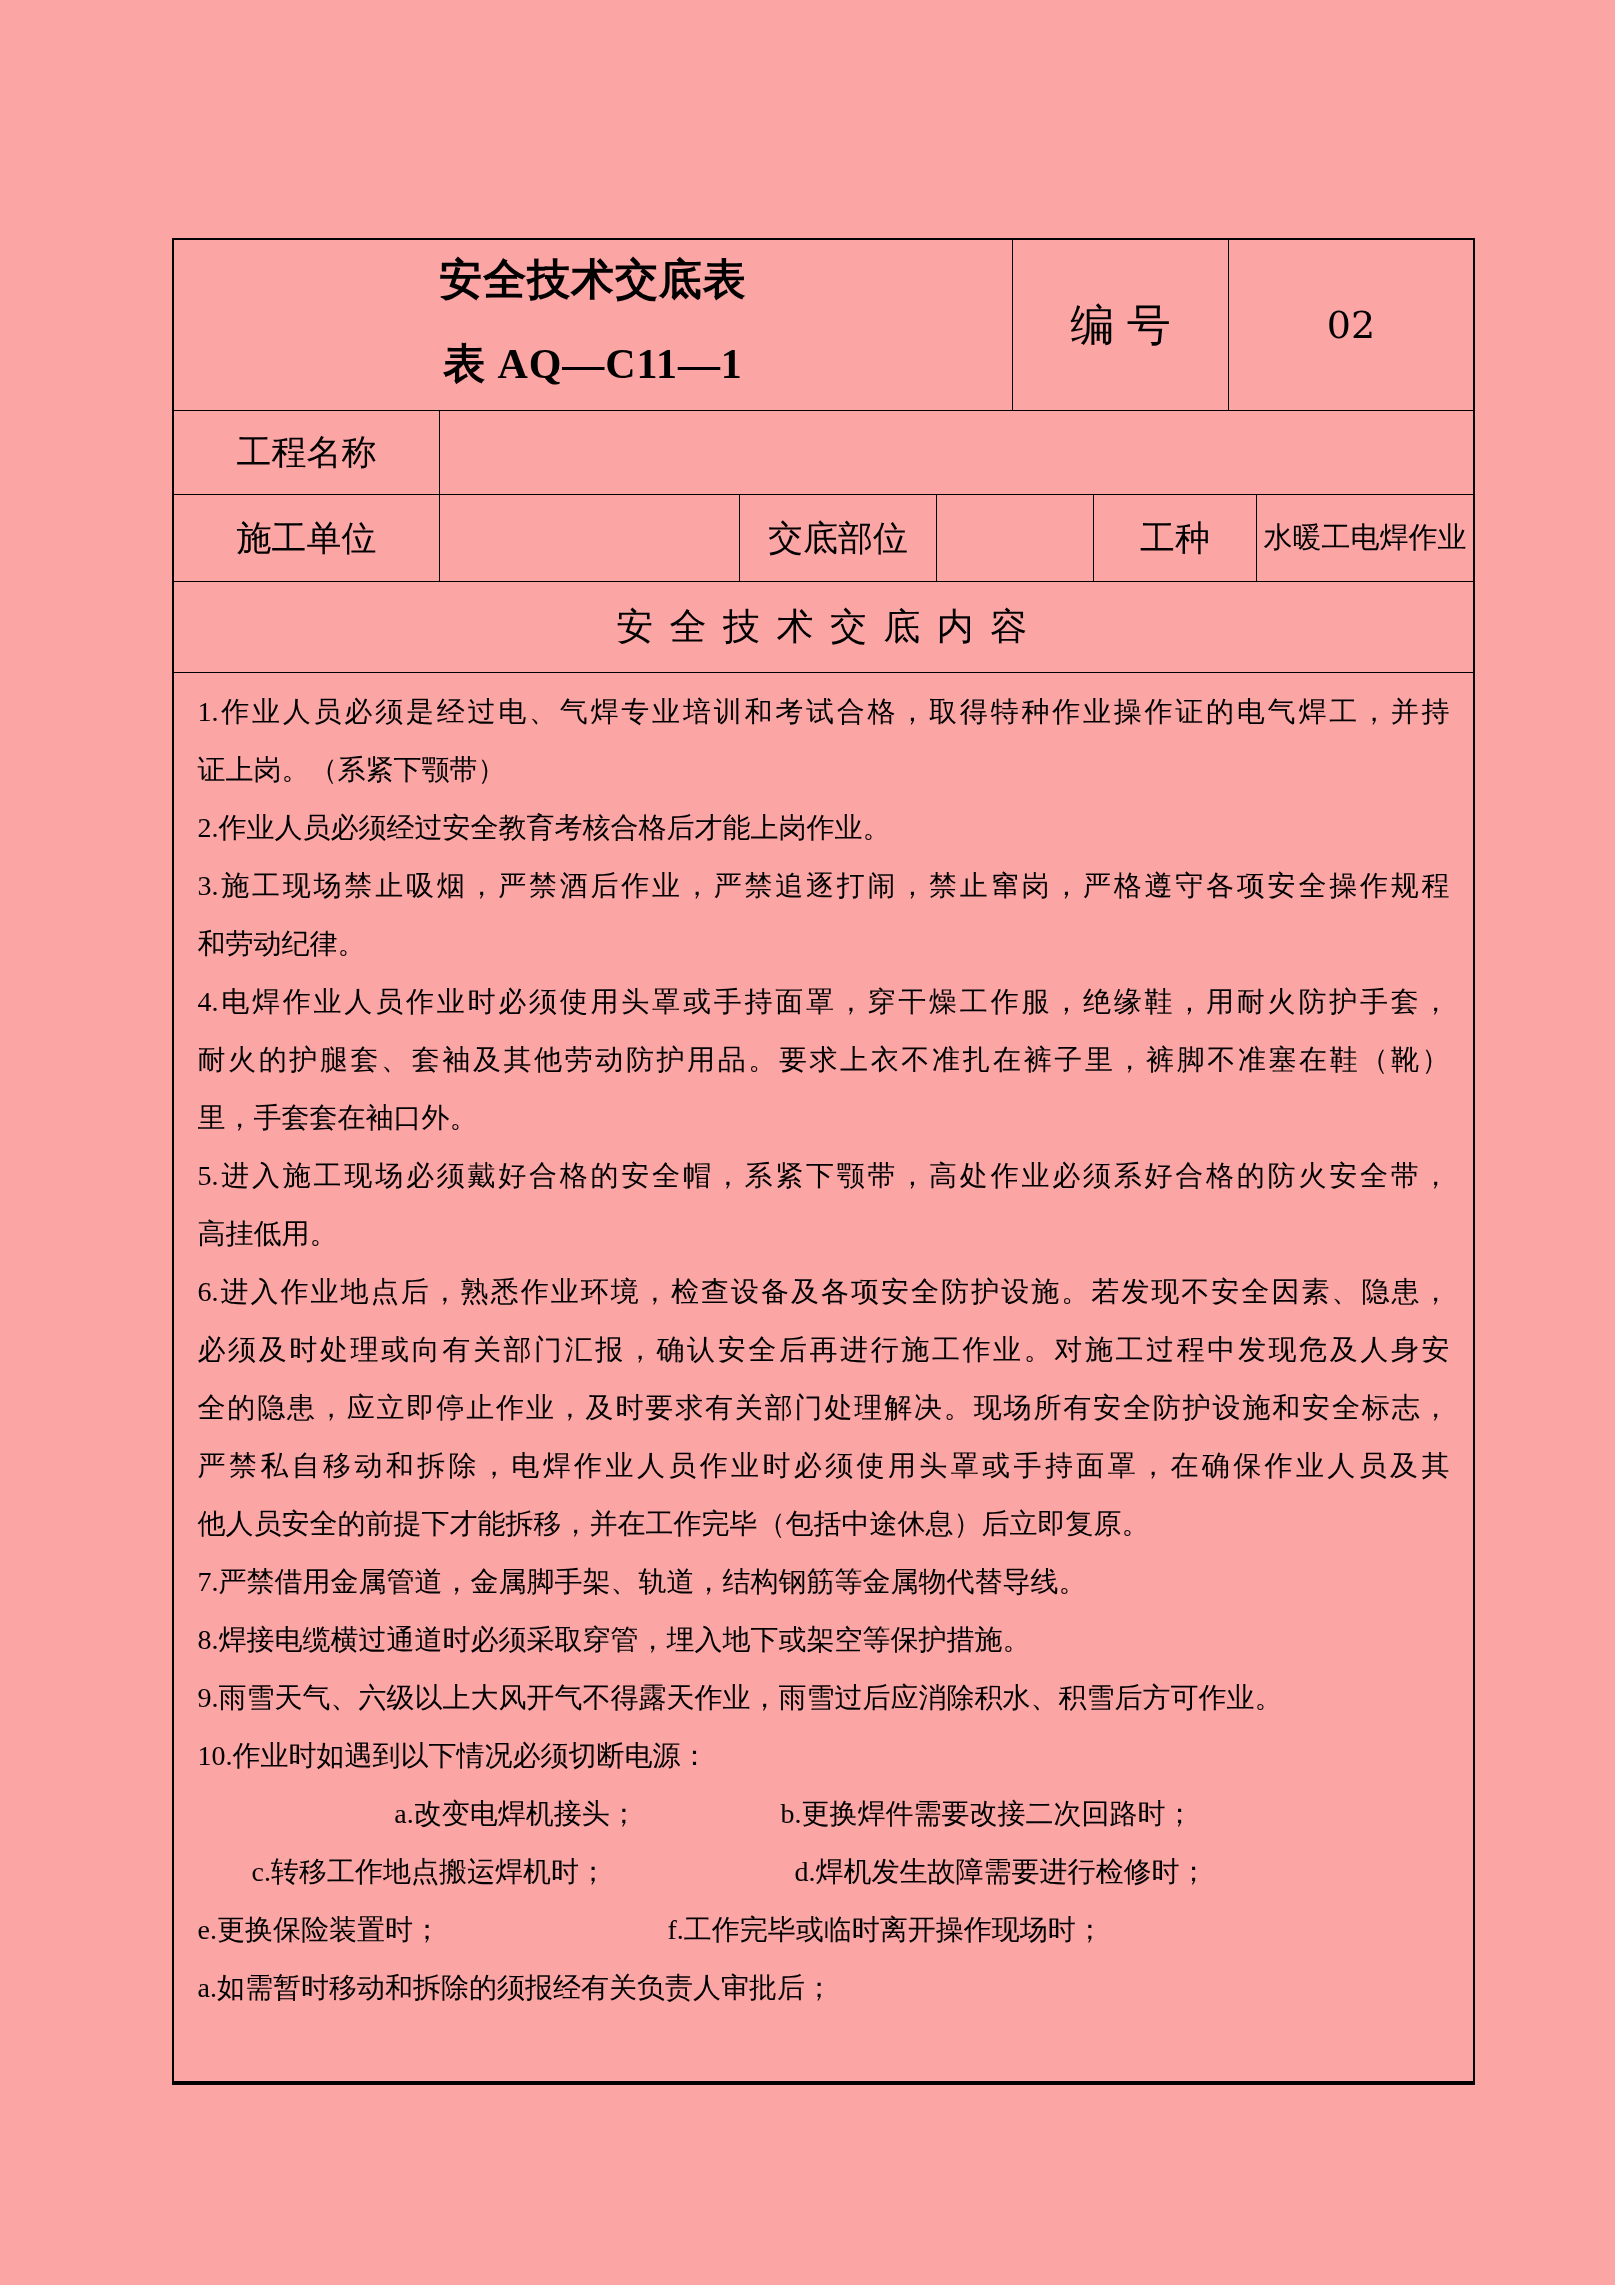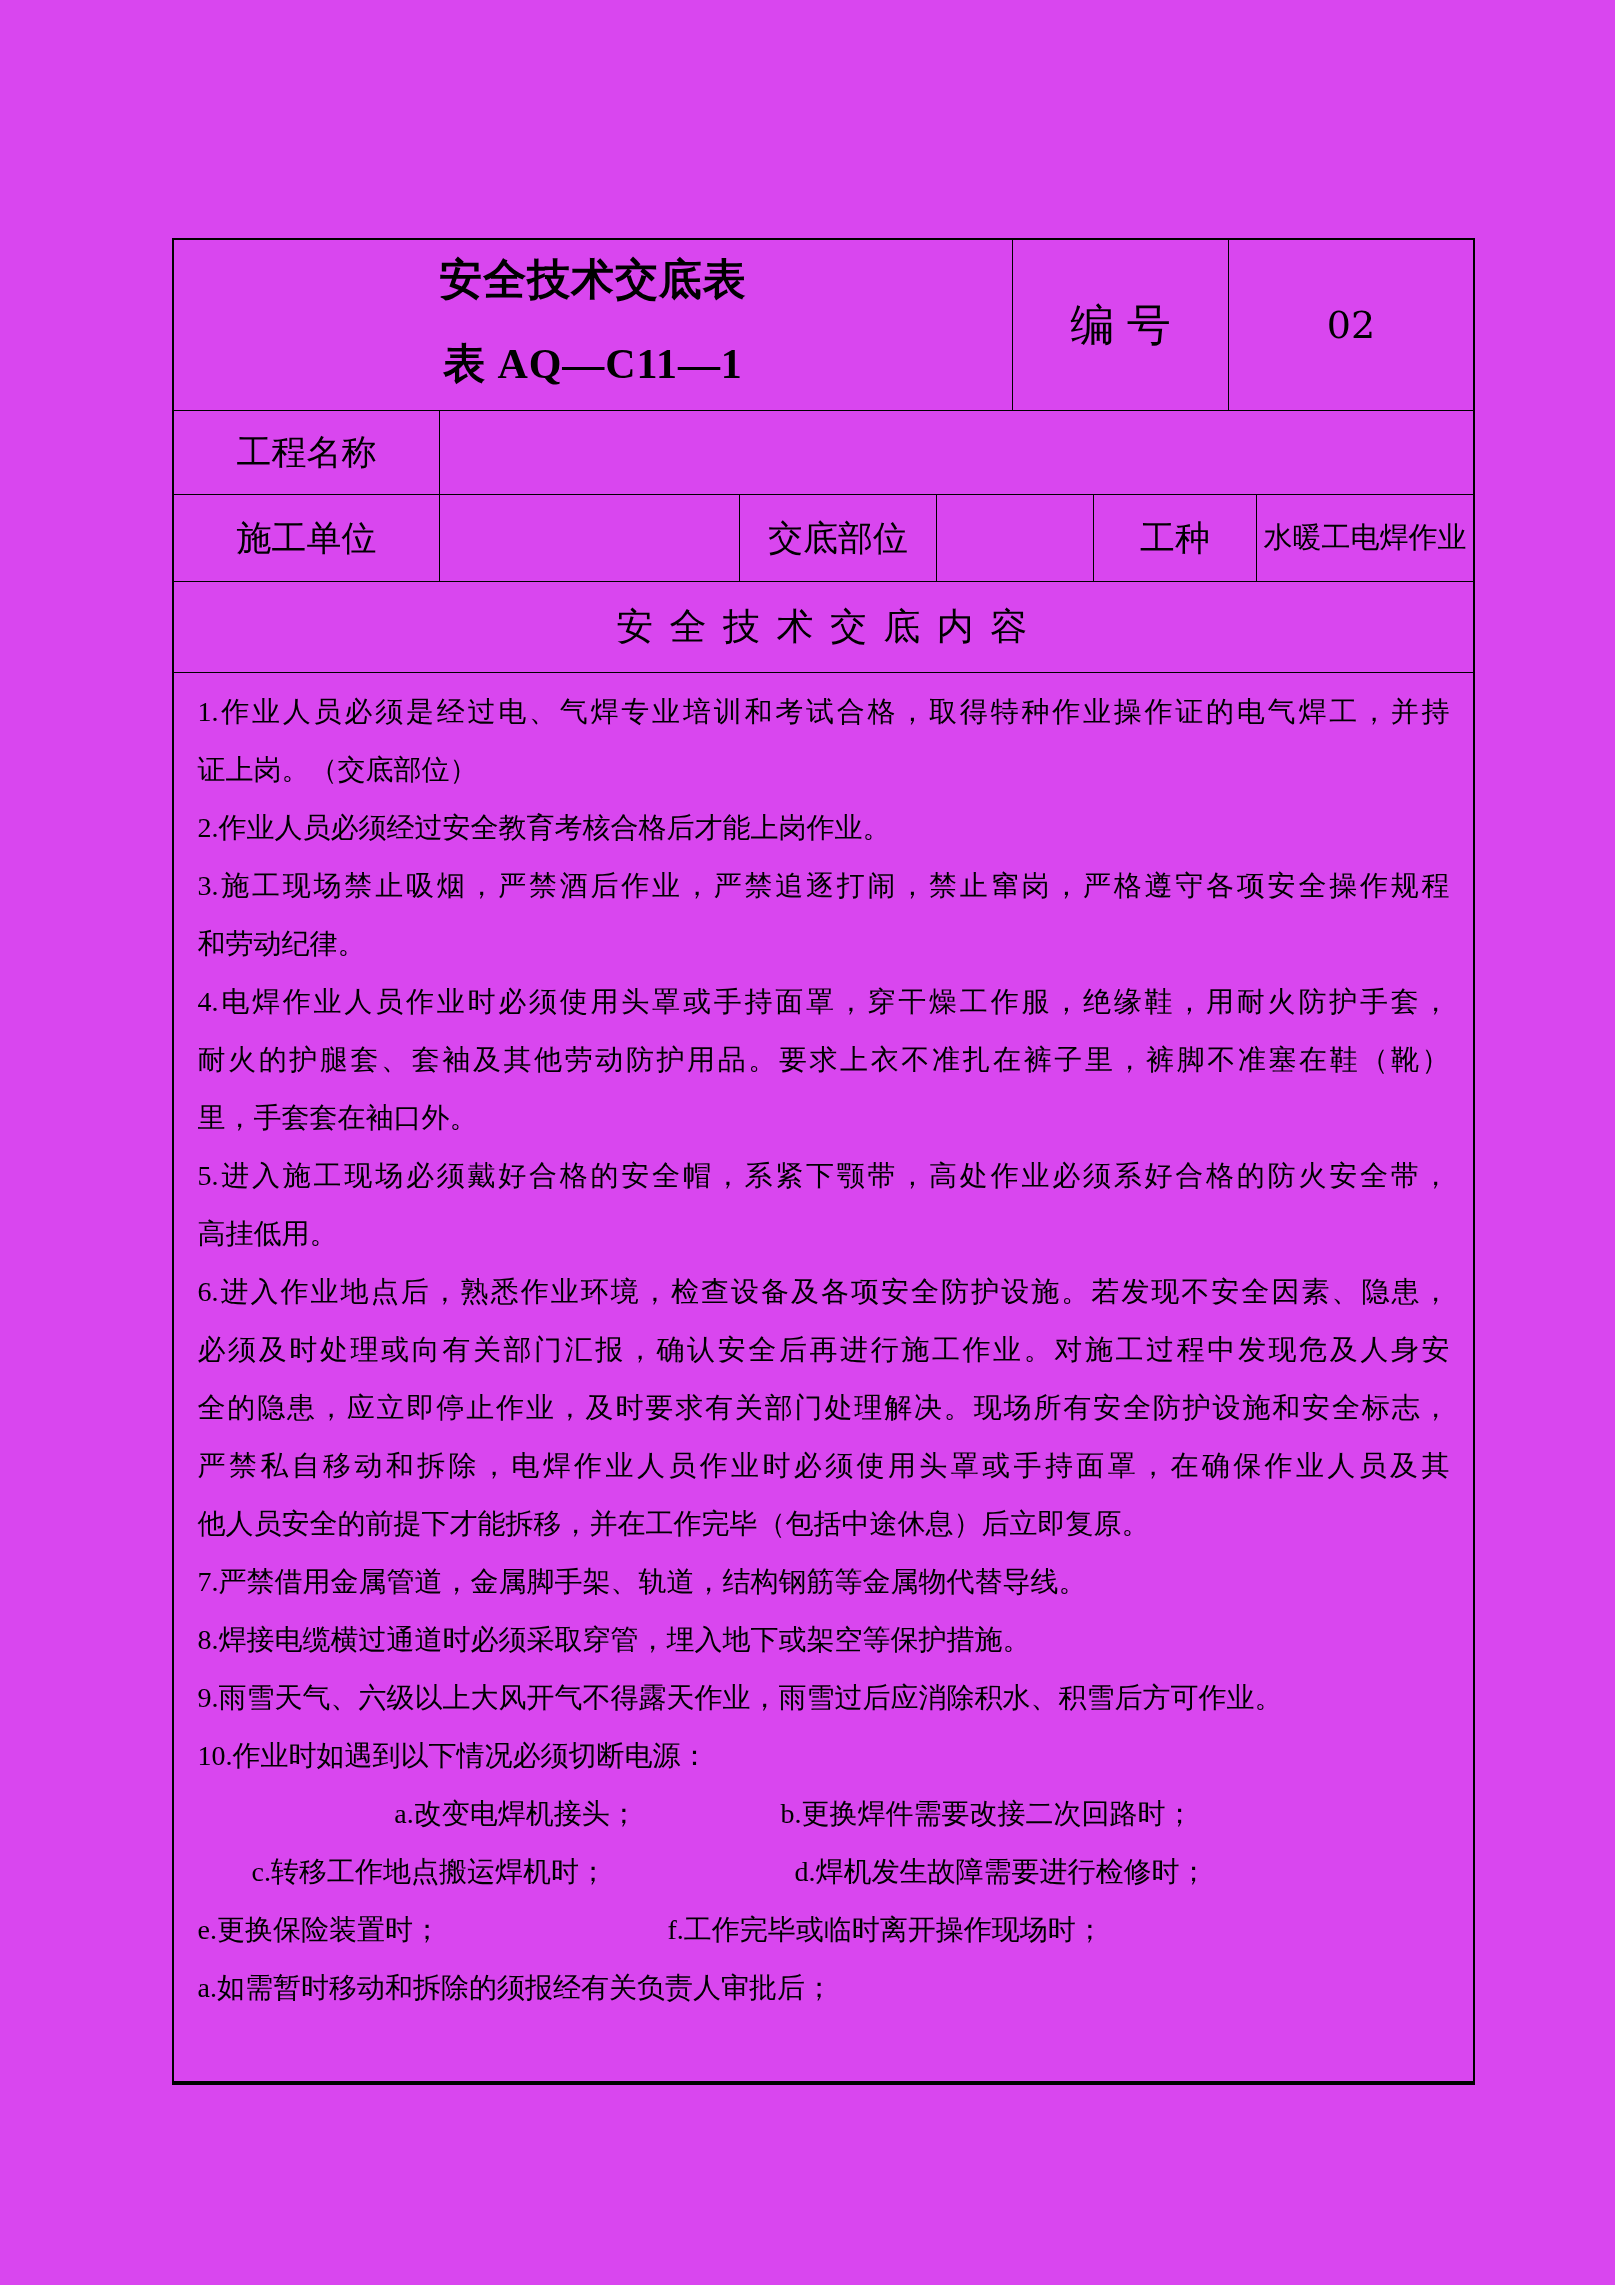--- a/index.html
+++ b/index.html
@@ -1,19 +1,19 @@
 <!DOCTYPE html>
 <html style="font-size:14.5px"><head>
 <meta charset="utf-8">
 <style>
   html,body{margin:0;padding:0;background:#888;}
   .page{
     position:relative;
     width:1616px;height:2285px;
-    background:#d946ef;
+    background:#fca5a5;
     font-family:"Liberation Serif","DejaVu Serif",serif;
     color:#000;
     overflow:hidden;
   }
   .tbl{
     position:absolute;
     left:172px;top:238px;
     width:1303px;height:1847px;
     border:2.7px solid #000;
     border-bottom-width:4.5px;
@@ -86,21 +86,21 @@
       <div class="cell c-wt-val">水暖工电焊作业</div>
     </div>
 
     <div class="row r4">
       <div class="cell c-section">安 全 技 术 交 底 内 容</div>
     </div>
 
     <div class="row">
       <div class="cell c-body">
           <div class="bline j">1.作业人员必须是经过电、气焊专业培训和考试合格，取得特种作业操作证的电气焊工，并持</div>
-          <div class="bline">证上岗。（交底部位）</div>
+          <div class="bline">证上岗。（系紧下颚带）</div>
           <div class="bline">2.作业人员必须经过安全教育考核合格后才能上岗作业。</div>
           <div class="bline j">3.施工现场禁止吸烟，严禁酒后作业，严禁追逐打闹，禁止窜岗，严格遵守各项安全操作规程</div>
           <div class="bline">和劳动纪律。</div>
           <div class="bline j">4.电焊作业人员作业时必须使用头罩或手持面罩，穿干燥工作服，绝缘鞋，用耐火防护手套，</div>
           <div class="bline j">耐火的护腿套、套袖及其他劳动防护用品。要求上衣不准扎在裤子里，裤脚不准塞在鞋（靴）</div>
           <div class="bline">里，手套套在袖口外。</div>
           <div class="bline j">5.进入施工现场必须戴好合格的安全帽，系紧下颚带，高处作业必须系好合格的防火安全带，</div>
           <div class="bline">高挂低用。</div>
           <div class="bline j">6.进入作业地点后，熟悉作业环境，检查设备及各项安全防护设施。若发现不安全因素、隐患，</div>
           <div class="bline j">必须及时处理或向有关部门汇报，确认安全后再进行施工作业。对施工过程中发现危及人身安</div>

